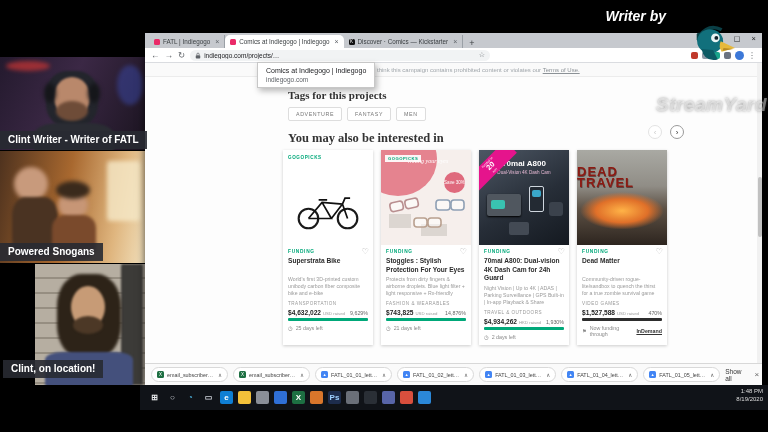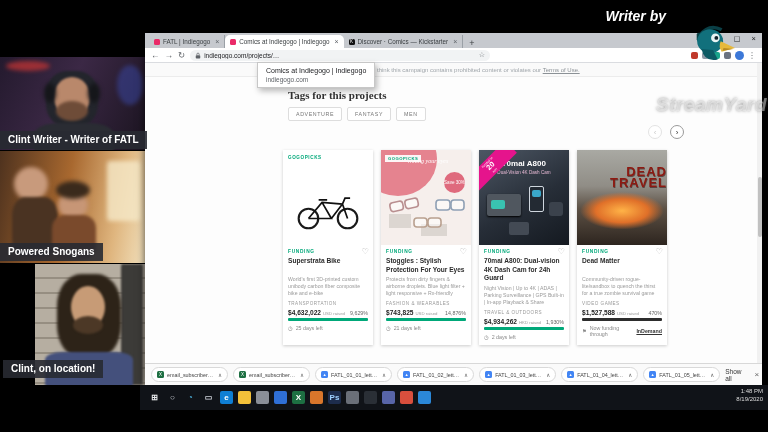--- a/index.html
+++ b/index.html
@@ -98,21 +98,21 @@
   .ribbon { position:absolute; left:-16px; top:8px; width:56px; transform:rotate(-45deg); background:#e5148c; color:#fff; text-align:center; padding:1px 0; }
   .ribbon .r1 { font-size:3.2px; }
   .ribbon .r2 { font-size:7.5px; font-weight:bold; line-height:0.9; }
   .ribbon .r3 { font-size:3.2px; }
   .mai-t { position:absolute; left:0; right:0; top:9px; text-align:center; color:#fff; font-weight:bold; font-size:8px; }
   .mai-s { position:absolute; left:0; right:0; top:20px; text-align:center; color:#e7b9d4; font-size:4.6px; }
   .dev { position:absolute; border-radius:2px; }
   #img4 { background:
       radial-gradient(ellipse 58px 26px at 50% 64%, #ffb347, #e07029 45%, rgba(90,60,40,0) 72%),
       linear-gradient(#a9a9a3 0%, #908d86 38%, #5c5044 62%, #2d251f 100%); }
-  .dead { position:absolute; left:0; right:0; top:16px; text-align:right; color:#8d1a12; font-weight:bold; letter-spacing:1px;
+  .dead { position:absolute; left:0; right:0; top:16px; text-align:left; color:#8d1a12; font-weight:bold; letter-spacing:1px;
           font-size:13px; line-height:0.85; text-shadow:0.5px 0.5px 0 rgba(40,0,0,0.5); }
 
   
   .dlbar { position:absolute; left:0; right:0; bottom:0; height:22px; background:#fafafa; border-top:1px solid #d8d8d8;
            display:flex; align-items:center; padding:0 6px; gap:5px; }
   .chip { height:15px; background:#fff; border:1px solid #d9d9d9; border-radius:9px; display:flex; align-items:center; gap:3px; padding:0 5px; }
   .chip-ic { width:7px; height:7px; border-radius:1.5px; color:#fff; font-size:4.5px; display:flex; align-items:center; justify-content:center; flex:0 0 auto; }
   .chip-ic.csv { background:#1d6f42; }
   .chip-ic.img { background:#4285f4; }
   .chip-name { font-size:5.4px; color:#444; max-width:48px; white-space:nowrap; overflow:hidden; text-overflow:ellipsis; }
@@ -229,20 +229,21 @@
       <span class="lnk">Terms of Use.</span>
     </div>
 
     <div class="tags-h">Tags for this projects</div>
     <div class="tagsrow">
       <span class="tagpill">ADVENTURE</span>
       <span class="tagpill">FANTASY</span>
       <span class="tagpill">MEN</span>
     </div>
 
+    <div class="interest-h">You may also be interested in</div>
     <div class="navcircle" id="prevbtn">‹</div>
     <div class="navcircle" id="nextbtn">›</div>
 
     <div class="cards">
 
       <div class="card">
         <div class="cimg" id="img1">
           <span class="gogopicks">GOGOPICKS</span>
           <svg width="68" height="44" viewBox="0 0 80 50" style="position:absolute;left:11px;top:38px">
             <circle cx="17" cy="35" r="11.5" stroke="#1a1a1a" stroke-width="2.5" fill="none"></circle>

